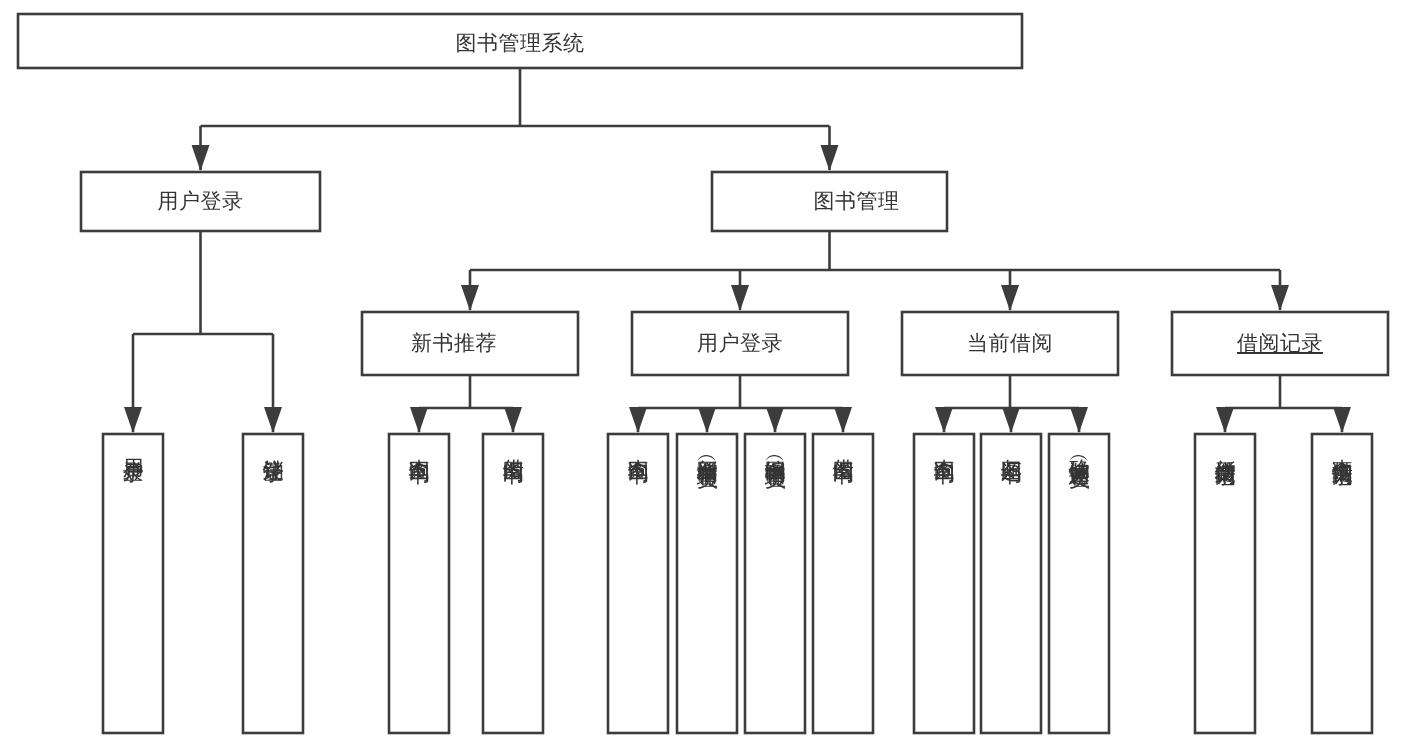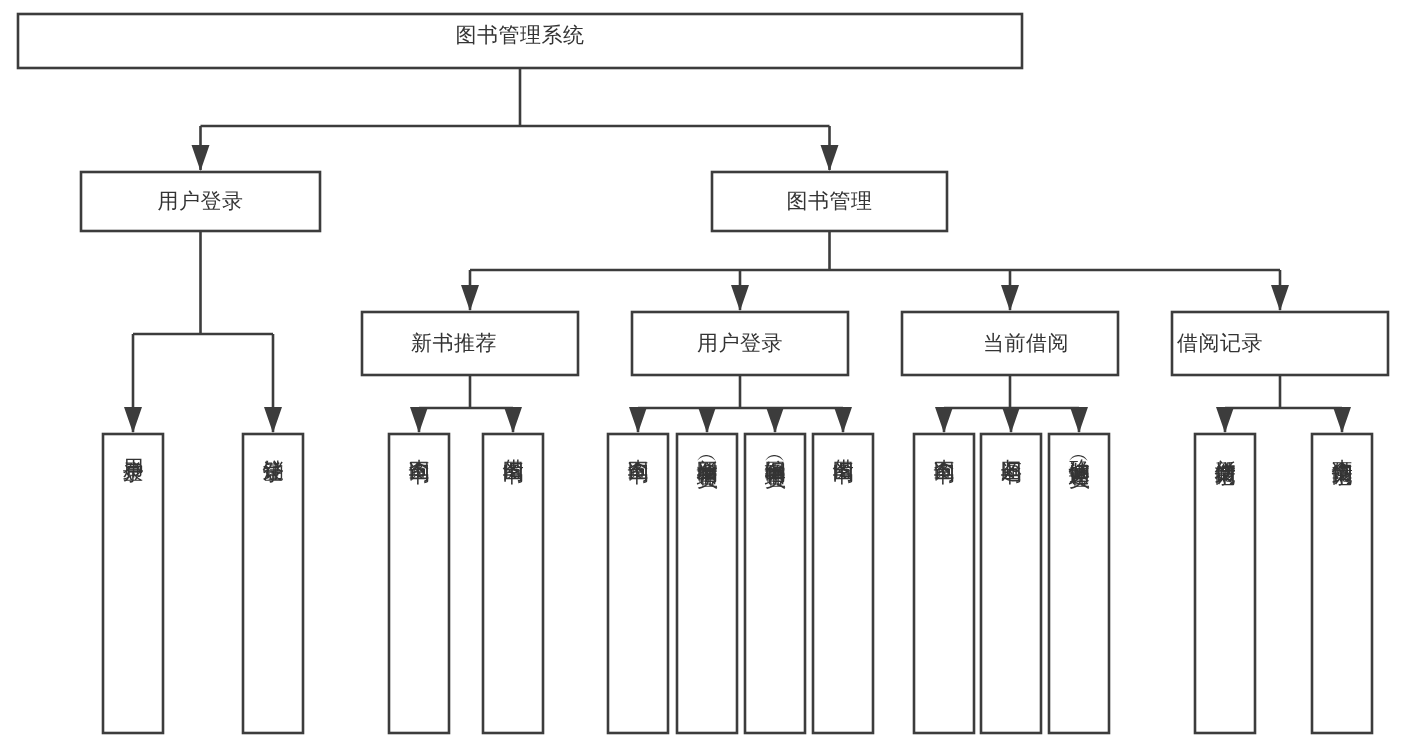--- a/index.html
+++ b/index.html
@@ -155,27 +155,27 @@
         <rect x="745" y="434" width="60" height="299" class="node-rect"></rect>
         <rect x="813" y="434" width="60" height="299" class="node-rect"></rect>
         <rect x="914" y="434" width="60" height="299" class="node-rect"></rect>
         <rect x="981" y="434" width="60" height="299" class="node-rect"></rect>
         <rect x="1049" y="434" width="60" height="299" class="node-rect"></rect>
         <rect x="1195" y="434" width="60" height="299" class="node-rect"></rect>
         <rect x="1312" y="434" width="60" height="299" class="node-rect"></rect>
       </g>
   </svg>
   <div id="labels-layer">
-      <div class="node-label horizontal" style="left: 18px; top: 14px; width: 1004px; height: 44px;">图书管理系统</div>
+      <div class="node-label horizontal" style="left: 18px; top: 22px; width: 1004px; height: 44px;">图书管理系统</div>
       <div class="node-label horizontal" style="left: 81px; top: 172px; width: 239px; height: 59px;">用户登录</div>
-      <div class="node-label horizontal" style="left: 712px; top: 172px; width: 235px; height: 59px;">图书管理</div>
+      <div class="node-label horizontal" style="left: 739px; top: 172px; width: 235px; height: 59px;">图书管理</div>
       <div class="node-label horizontal" style="left: 346px; top: 312px; width: 216px; height: 63px;">新书推荐</div>
       <div class="node-label horizontal" style="left: 632px; top: 312px; width: 216px; height: 63px;">用户登录</div>
-      <div class="node-label horizontal" style="left: 902px; top: 312px; width: 216px; height: 63px; padding-left: 16px;">当前借阅</div>
-      <div class="node-label horizontal" style="left: 1112px; top: 312px; width: 216px; height: 63px;">借阅记录</div>
+      <div class="node-label horizontal" style="left: 902px; top: 312px; width: 216px; height: 63px;">当前借阅</div>
+      <div class="node-label horizontal" style="left: 1172px; top: 312px; width: 216px; height: 63px; text-decoration: underline;">借阅记录</div>
       <div class="node-label vertical" style="left: 103px; top: 434px; width: 60px; height: 299px;">用户登录</div>
       <div class="node-label vertical" style="left: 243px; top: 434px; width: 60px; height: 299px;">注销登录</div>
       <div class="node-label vertical" style="left: 389px; top: 434px; width: 60px; height: 299px;">查询图书</div>
       <div class="node-label vertical" style="left: 483px; top: 434px; width: 60px; height: 299px;">借阅图书</div>
       <div class="node-label vertical" style="left: 608px; top: 434px; width: 60px; height: 299px;">查询图书</div>
       <div class="node-label vertical" style="left: 677px; top: 434px; width: 60px; height: 299px;">新增图书（管理员）</div>
       <div class="node-label vertical" style="left: 745px; top: 434px; width: 60px; height: 299px;">编辑图书（管理员）</div>
       <div class="node-label vertical" style="left: 813px; top: 434px; width: 60px; height: 299px;">借阅图书</div>
       <div class="node-label vertical" style="left: 914px; top: 434px; width: 60px; height: 299px;">查询图书</div>
       <div class="node-label vertical" style="left: 981px; top: 434px; width: 60px; height: 299px;">归还图书</div>

